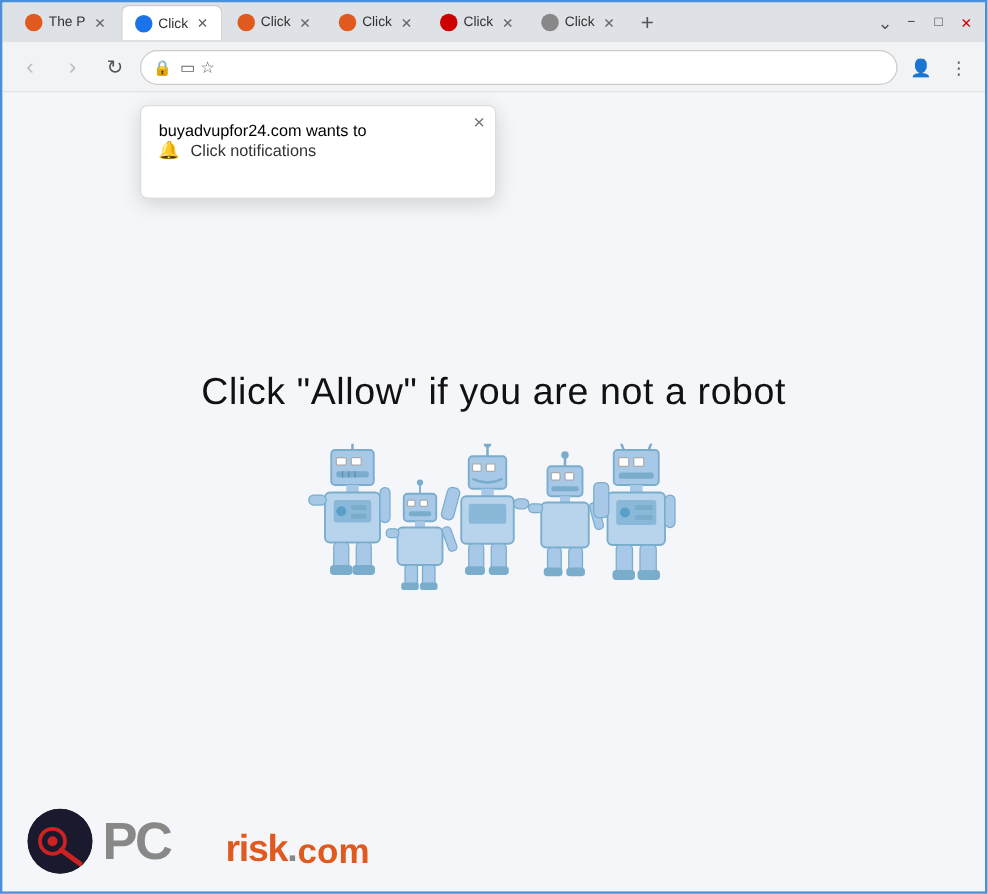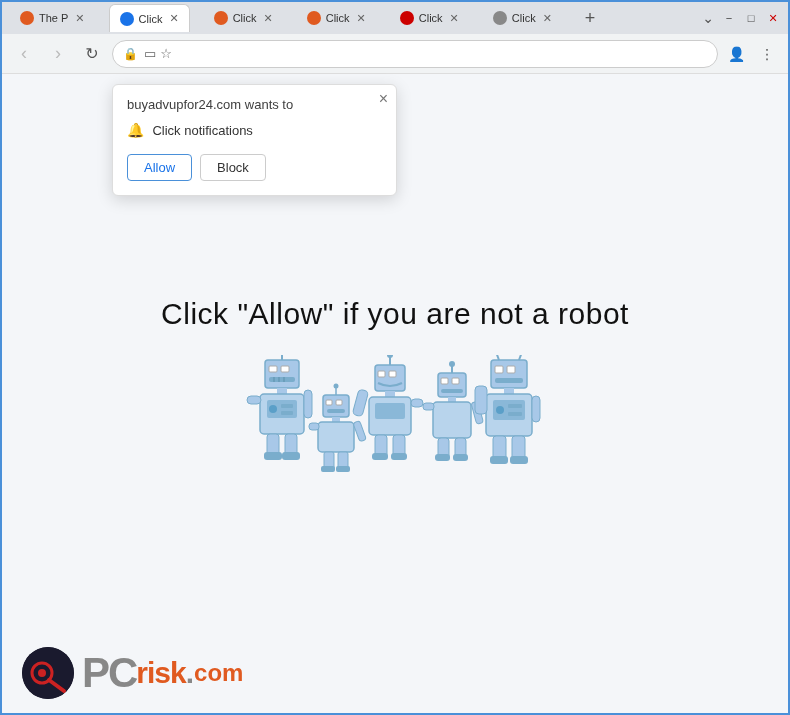--- a/index.html
+++ b/index.html
@@ -17,21 +17,21 @@
       background: #dee1e6;
       height: 32px;
       display: flex;
       align-items: center;
       padding: 0 8px;
       gap: 4px;
     }
     .title-bar-left {
       display: flex;
       align-items: center;
-      gap: 14px;
+      gap: 2px;
       flex: 1;
     }
     .tab {
       display: flex;
       align-items: center;
       height: 28px;
       padding: 0 10px;
       border-radius: 6px 6px 0 0;
       font-size: 11px;
       color: #333;
@@ -186,22 +186,21 @@
       position: absolute;
       top: 6px;
       right: 8px;
       font-size: 16px;
       color: #777;
       cursor: pointer;
       line-height: 1;
     }
     .popup-title {
       font-size: 13px;
-      color: #404040;
-      margin-bottom: 10px;
+      color: #000000;
       font-weight: 400;
     }
     .popup-permission-row {
       display: flex;
       align-items: center;
       gap: 8px;
       margin-bottom: 16px;
     }
     .bell-icon {
       font-size: 14px;
@@ -366,24 +365,20 @@
 
 <div class="content-area">
 
   <div class="notification-popup">
     <span class="popup-close">×</span>
     <div class="popup-title">buyadvupfor24.com wants to</div>
     <div class="popup-permission-row">
       <span class="bell-icon">🔔</span>
       <span class="permission-text">Click notifications</span>
     </div>
-    <div class="popup-buttons">
-      <button class="btn-allow">Allow</button>
-      <button class="btn-block">Block</button>
-    </div>
   </div>
 
   <div class="page-content">
     <div class="main-text">Click "Allow"   if you are not   a robot</div>
 
     <div class="robots-container">
       <svg width="300" height="130" viewBox="0 0 300 130">
 
         <g transform="translate(10,5)">
 
@@ -540,22 +535,22 @@
 
     <div class="pcrisk-logo">
       <div class="pcrisk-icon">
         <svg width="52" height="52" viewBox="0 0 52 52">
           <circle cx="26" cy="26" r="26" fill="#1a1a2e"></circle>
           <circle cx="20" cy="26" r="10" fill="none" stroke="#cc2222" stroke-width="3"></circle>
           <circle cx="20" cy="26" r="4" fill="#cc2222"></circle>
           <line x1="27" y1="33" x2="42" y2="44" stroke="#cc2222" stroke-width="4" stroke-linecap="round"></line>
         </svg>
       </div>
-      <div style="display:flex;align-items:center;">
+      <div style="display:flex;align-items:flex-end;">
         <span style="font-size:42px;font-weight:900;color:#888;letter-spacing:-2px;">PC</span>
-        <span style="font-size:30px;font-weight:700;color:#e05a20;letter-spacing:-1px;">risk</span>
+        <span style="font-size:30px;font-weight:700;color:#e05a20;letter-spacing:-1px;margin-left:44px;">risk</span>
         <span style="font-size:30px;font-weight:700;color:#888;">.</span>
-        <span style="font-size:24px;font-weight:700;color:#e05a20;">com</span>
+        <span style="font-size:28px;font-weight:700;color:#e05a20;">com</span>
       </div>
     </div>
 
   </div>
 </div>
 
 </body></html>

